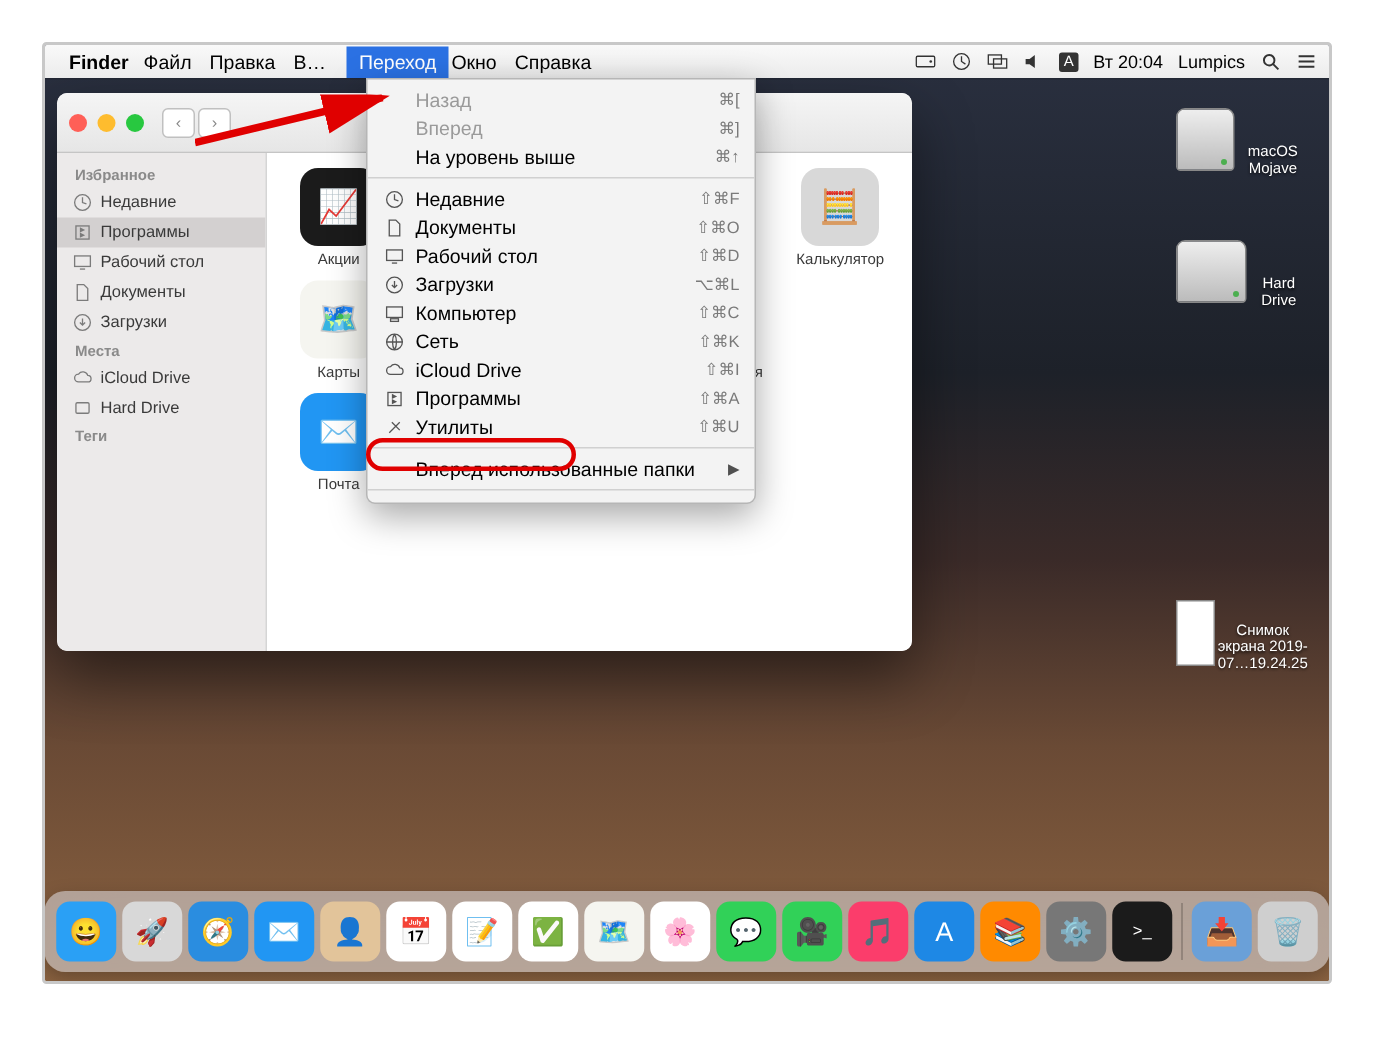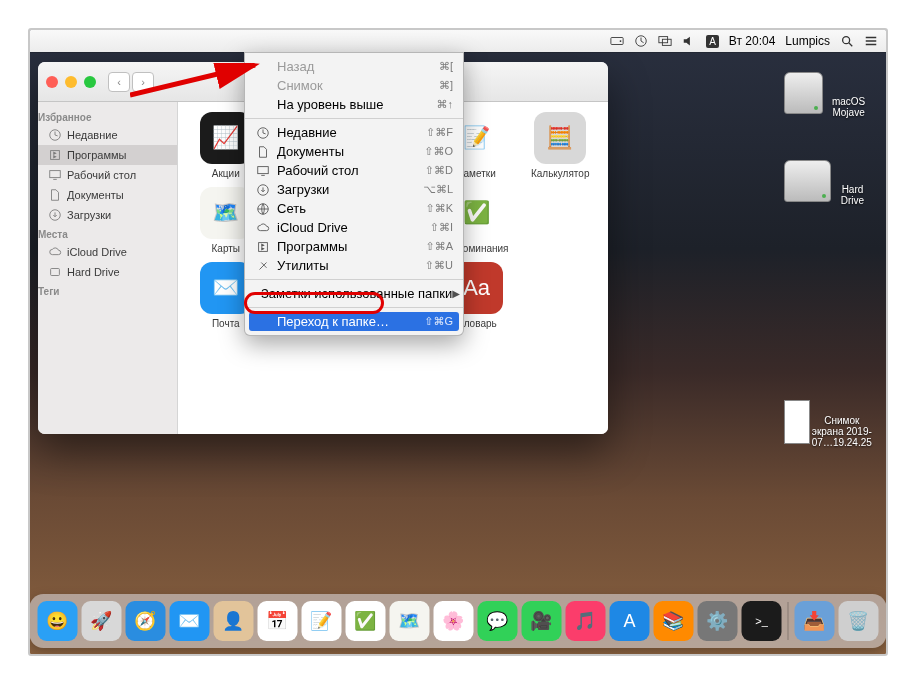--- a/index.html
+++ b/index.html
@@ -7,21 +7,21 @@
 .frame{position:absolute;left:28px;top:28px;width:860px;height:628px;border:2px solid #c8c8c8;border-radius:3px;overflow:hidden}
 .desktop{position:absolute;inset:0;background:linear-gradient(180deg,#2a3040 0%,#1d2129 35%,#3a2a28 55%,#6a4a35 75%,#8a6240 100%)}
 .menubar{position:absolute;top:0;left:0;right:0;height:22px;background:linear-gradient(#f9f9f9,#ececec);display:flex;align-items:center;font-size:13px;color:#000;z-index:100;box-shadow:0 1px 0 rgba(0,0,0,.15)}
 .menubar .left{display:flex;align-items:center}
 .menubar .apple{margin:0 8px;font-size:14px}
 .menubar .app{font-weight:600;margin-right:10px}
 .menubar .mitem{margin-right:12px;cursor:default}
 .menubar .mitem.active{background:#2b71e3;color:#fff;padding:3px 8px;margin:0 2px;border-radius:0}
 .menubar .right{margin-left:auto;display:flex;align-items:center;gap:10px;padding-right:8px;font-size:12px}
 .menubar .right svg{width:14px;height:14px}
-.dropdown{position:absolute;left:214px;top:22px;width:220px;background:#f3f3f3;border:1px solid rgba(0,0,0,.25);border-radius:0 0 6px 6px;box-shadow:0 8px 24px rgba(0,0,0,.35);z-index:200;font-size:13px;padding:4px 0}
+.dropdown{position:absolute;left:214px;top:22px;width:260px;background:#f3f3f3;border:1px solid rgba(0,0,0,.25);border-radius:0 0 6px 6px;box-shadow:0 8px 24px rgba(0,0,0,.35);z-index:200;font-size:13px;padding:4px 0}
 .dropdown .row{display:flex;align-items:center;height:19px;padding:0 10px;color:#000;position:relative}
 .dropdown .row.disabled{color:#9a9a9a}
 .dropdown .row.sel{background:#2b71e3;color:#fff;border-radius:3px;margin:0 4px;padding:0 6px}
 .dropdown .row .ic{width:16px;height:16px;margin-right:6px;display:flex;align-items:center;justify-content:center;color:#555}
 .dropdown .row.sel .ic{color:#fff}
 .dropdown .row .lbl{flex:1;white-space:nowrap}
 .dropdown .row .sc{font-size:11px;color:#7a7a7a;font-family:"Lucida Grande",sans-serif}
 .dropdown .row.sel .sc{color:#dfe8fb}
 .dropdown .row .arrow{font-size:10px;color:#505050}
 .dropdown hr{border:none;border-top:1px solid #d0d0d0;margin:4px 0}
@@ -31,21 +31,21 @@
 .finder .titlebar{height:40px;background:linear-gradient(#f5f5f5,#e6e6e6);display:flex;align-items:center;padding:0 8px;border-bottom:1px solid #c5c5c5}
 .finder .tl{display:flex;gap:7px;margin-right:12px}
 .finder .tl span{width:12px;height:12px;border-radius:50%}
 .finder .tl .r{background:#ff5f57}
 .finder .tl .y{background:#febc2e}
 .finder .tl .g{background:#28c840}
 .finder .nav{display:flex;gap:2px;margin-right:10px}
 .finder .nav span{width:22px;height:20px;background:#fff;border:1px solid #c0c0c0;border-radius:4px;display:flex;align-items:center;justify-content:center;font-size:11px;color:#888}
 .finder .body{flex:1;display:flex;overflow:hidden}
 .finder .sidebar{width:140px;background:#eceaea;border-right:1px solid #d5d5d5;padding:6px 0;font-size:11px;overflow:hidden}
-.finder .sidebar .sec{color:#8a8a8a;font-size:10px;font-weight:600;padding:4px 0 2px}
+.finder .sidebar .sec{color:#8a8a8a;font-size:10px;font-weight:600;padding:4px 12px 2px}
 .finder .sidebar .sitem{display:flex;align-items:center;padding:3px 10px;color:#3a3a3a;gap:5px}
 .finder .sidebar .sitem.sel{background:#d3d0d0}
 .finder .sidebar .sitem .si{width:14px;height:14px;color:#7b7b7b;display:flex;align-items:center;justify-content:center}
 .finder .content{flex:1;background:#fff;padding:10px 8px;display:grid;grid-template-columns:repeat(5,1fr);gap:8px 4px;align-content:start;overflow:hidden}
 .finder .app-ic{display:flex;flex-direction:column;align-items:center;font-size:10px;color:#3a3a3a;text-align:center}
 .finder .app-ic .box{width:52px;height:52px;border-radius:12px;margin-bottom:4px;display:flex;align-items:center;justify-content:center;font-size:22px;color:#fff}
 .desk-ic{position:absolute;display:flex;flex-direction:row;align-items:flex-end;font-size:10px;color:#fff;text-align:center;text-shadow:0 1px 2px rgba(0,0,0,.8);width:90px}
 .desk-ic .hd{width:52px;height:42px;background:linear-gradient(#eee,#bbb);border-radius:6px 6px 3px 3px;border:1px solid #888;margin-bottom:4px;position:relative}
 .desk-ic .hd::after{content:"";position:absolute;bottom:3px;right:4px;width:4px;height:4px;background:#4caf50;border-radius:50%}
 .desk-ic .shot{width:60px;height:44px;background:#fff;border:1px solid #888;margin-bottom:4px}
@@ -53,20 +53,32 @@
 .dock .di{width:40px;height:40px;border-radius:9px;display:flex;align-items:center;justify-content:center;font-size:18px;color:#fff}
 .dock .sep{width:1px;height:38px;background:rgba(0,0,0,.25);margin:0 2px}
 </style>
 </head>
 <body>
 
 <div class="frame">
 <div class="desktop">
 
   <div class="menubar">
+    <div class="left">
+      <span class="apple"></span>
+      <span class="app">Finder</span>
+      <span id="menuitems" style="display: inline-flex; align-items: center;">
+            <span class="mitem">Файл</span>
+            <span class="mitem">Правка</span>
+            <span class="mitem">В…</span>
+            <span class="mitem active">Переход</span>
+            <span class="mitem">Окно</span>
+            <span class="mitem">Справка</span>
+          </span>
+    </div>
     <div class="right">
       <svg viewBox="0 0 16 16">
             <rect x="1" y="4" width="14" height="8" rx="1" fill="none" stroke="#333"></rect>
             <circle cx="12" cy="8" r="1" fill="#333"></circle>
           </svg>
       <svg viewBox="0 0 16 16">
             <circle cx="8" cy="8" r="6" fill="none" stroke="#333"></circle>
             <path d="M8 4v4l3 2" stroke="#333" fill="none"></path>
           </svg>
       <svg viewBox="0 0 16 16">
@@ -90,21 +102,21 @@
   </div>
 
   <div class="dropdown" id="dropdown">
         <div class="row disabled">
           <span class="ic"></span>
           <span class="lbl">Назад</span>
           <span class="sc">⌘[</span>
         </div>
         <div class="row disabled">
           <span class="ic"></span>
-          <span class="lbl">Снимок</span>
+          <span class="lbl">Вперед</span>
           <span class="sc">⌘]</span>
         </div>
         <div class="row">
           <span class="ic"></span>
           <span class="lbl">На уровень выше</span>
           <span class="sc">⌘↑</span>
         </div>
         <hr>
         <div class="row">
           <span class="ic">
@@ -141,20 +153,30 @@
               <circle cx="8" cy="8" r="6" fill="none" stroke="currentColor"></circle>
               <path d="M8 5v5m-2-2l2 2 2-2" stroke="currentColor" fill="none"></path>
             </svg>
           </span>
           <span class="lbl">Загрузки</span>
           <span class="sc">⌥⌘L</span>
         </div>
         <div class="row">
           <span class="ic">
             <svg width="14" height="14" viewBox="0 0 16 16">
+              <rect x="2" y="3" width="12" height="8" fill="none" stroke="currentColor"></rect>
+              <rect x="5" y="12" width="6" height="2" fill="none" stroke="currentColor"></rect>
+            </svg>
+          </span>
+          <span class="lbl">Компьютер</span>
+          <span class="sc">⇧⌘C</span>
+        </div>
+        <div class="row">
+          <span class="ic">
+            <svg width="14" height="14" viewBox="0 0 16 16">
               <circle cx="8" cy="8" r="6" fill="none" stroke="currentColor"></circle>
               <path d="M2 8h12M8 2c2 3 2 9 0 12M8 2c-2 3-2 9 0 12" stroke="currentColor" fill="none"></path>
             </svg>
           </span>
           <span class="lbl">Сеть</span>
           <span class="sc">⇧⌘K</span>
         </div>
         <div class="row">
           <span class="ic">
             <svg width="14" height="14" viewBox="0 0 16 16">
@@ -179,29 +201,24 @@
             <svg width="14" height="14" viewBox="0 0 16 16">
               <path d="M4 12l8-8m-6 0l6 6" stroke="currentColor"></path>
             </svg>
           </span>
           <span class="lbl">Утилиты</span>
           <span class="sc">⇧⌘U</span>
         </div>
         <hr>
         <div class="row">
           <span class="ic"></span>
-          <span class="lbl">Заметки использованные папки</span>
+          <span class="lbl">Вперед использованные папки</span>
           <span class="arrow">▶</span>
         </div>
         <hr>
-        <div class="row sel">
-          <span class="ic"></span>
-          <span class="lbl">Переход к папке…</span>
-          <span class="sc">⇧⌘G</span>
-        </div>
       </div>
 
   <svg class="red-arrow" width="140" height="40">
     <defs>
           <marker id="ah" markerWidth="10" markerHeight="10" refX="8" refY="3" orient="auto">
             <path d="M0,0 L0,6 L9,3 z" fill="#e00000"></path>
           </marker>
         </defs>
     <line x1="0" y1="32" x2="125" y2="2" stroke="#e00000" stroke-width="5" marker-end="url(#ah)"></line>
   </svg>

